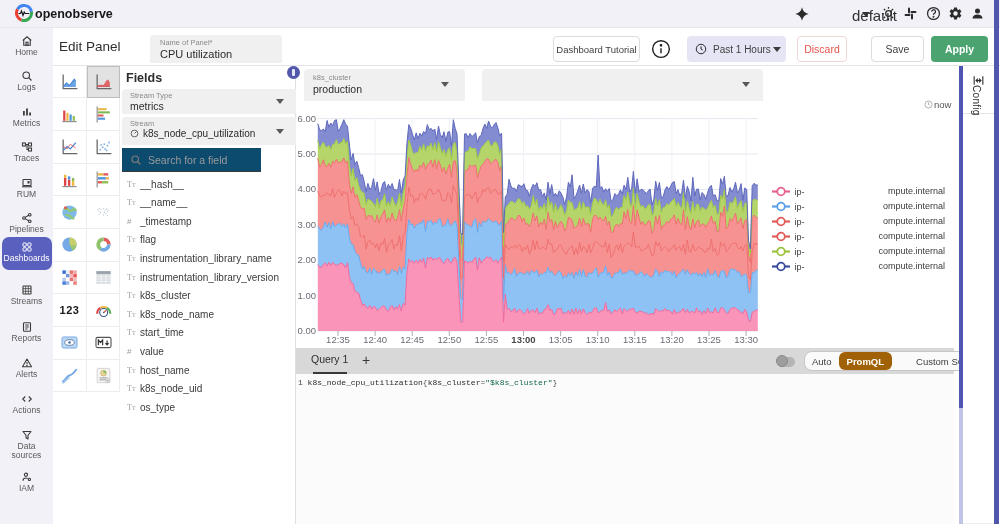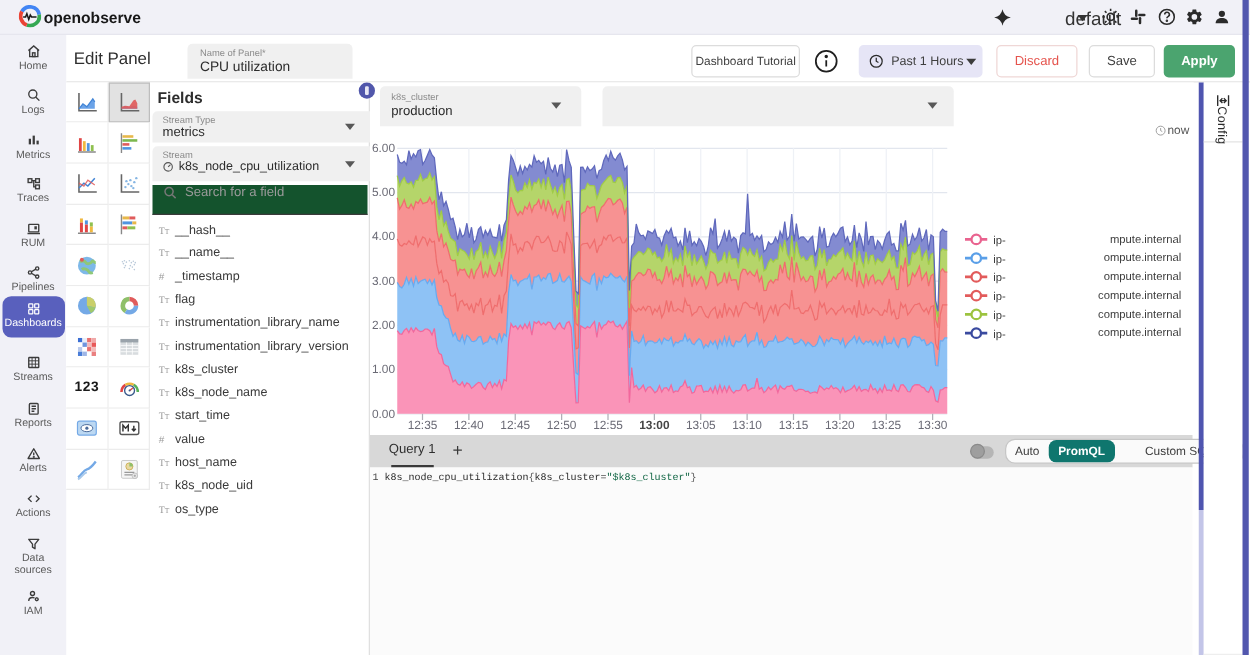--- a/index.html
+++ b/index.html
@@ -77,21 +77,21 @@
     <circle cx="12" cy="7.5" r="0.8" fill="#1f1f1f"></circle>
   </svg>
 <div class="btn" style="left:687px;width:99px;background:#e6e5f6;border:none;justify-content:flex-start;padding-left:8px">
 <svg width="12" height="12" viewBox="0 0 24 24" fill="none" stroke="#2b2b2b" stroke-width="2" style="margin-right:6px">
       <circle cx="12" cy="12" r="9.5"></circle>
       <path d="M12 6.5V12l3.5 2"></path>
     </svg>
 <span style="font-size:10px">Past 1 Hours</span>
   </div>
 <div class="caret" style="left:773px;top:47px;border-top-color:#3c3c3c"></div>
-<div class="btn" style="left:797px;width:65px;color:#e5544d;border-color:#efd7d6">Discard</div>
+<div class="btn" style="left:797px;width:50px;color:#e5544d;border-color:#efd7d6">Discard</div>
 <div class="btn" style="left:871px;width:53px">Save</div>
 <div class="btn" style="left:931px;width:57px;background:#4ba46f;border:none;color:#fff;font-weight:bold">Apply</div>
 <div class="abs" id="sidebar"></div>
 <div id="sbactive" style="position:absolute;left:2px;top:237px;width:50px;height:33px;background:#5960bd;border-radius:7px"></div>
 <div class="sbitem" style="top:34.5px">
     <svg width="12" height="12" viewBox="0 0 24 24" fill="none" stroke="#3c3c3c" stroke-width="2.2">
       <path d="M3.5 11 12 3.5 20.5 11"></path>
       <path d="M5.5 9.5V20.5H18.5V9.5"></path>
       <rect x="10" y="14.5" width="4" height="6"></rect>
     </svg>
@@ -394,21 +394,21 @@
 <div class="flabel" style="margin:2px 0 0 8px">Stream</div>
 <div style="display:flex;align-items:center;margin-left:8px">
 <svg width="9" height="9" viewBox="0 0 24 24" fill="none" stroke="#555" stroke-width="2.4" style="margin-right:4px">
         <circle cx="12" cy="12" r="9"></circle>
         <path d="M12 12 17 7"></path>
       </svg>
 <span class="fval" style="font-size:10px">k8s_node_cpu_utilization</span>
     </div>
   </div>
 <div class="caret" style="left:276px;top:129px"></div>
-<div class="abs" style="left:122px;top:148px;width:172px;height:24px;background:#14532d;border-bottom:1.5px solid #3a3a3a;display:flex;align-items:flex-start">
+<div class="abs" style="left:122px;top:148px;width:139px;height:24px;background:#0c4a6e;border-bottom:1.5px solid #3a3a3a;display:flex;align-items:center">
 <svg width="12" height="12" viewBox="0 0 24 24" fill="none" stroke="#777" stroke-width="2.4" style="margin:0 6px 0 8px">
       <circle cx="10.5" cy="10.5" r="6.5"></circle>
       <path d="M15.5 15.5 21 21"></path>
     </svg>
 <span style="font-size:10.5px;color:#9a9a9a">Search for a field</span>
   </div>
 <div class="frow" style="top:175.0px">
     <span class="ficon">T<span style="font-size:6px">T</span></span>
     <span>__hash__</span>
   </div>
@@ -577,21 +577,21 @@
     </svg>
 <span style="margin-left:2px">ip-</span><span style="float:right">compute.internal</span></div>
 <div class="abs" style="left:296px;top:348px;width:658px;height:26px;background:#d8d8d8"></div>
 <div class="abs" style="left:311px;top:353px;font-size:10.5px;color:#2e2e2e">Query 1</div>
 <div class="abs" style="left:313px;top:372px;width:34px;height:2px;background:#3a3a3a"></div>
 <div class="abs" style="left:362px;top:352px;font-size:14px;color:#3a3a3a">+</div>
 <div class="abs" style="left:777px;top:357px;width:18px;height:10px;border-radius:5px;background:#b5b5b5"></div>
 <div class="abs" style="left:776px;top:355px;width:12px;height:12px;border-radius:50%;background:#9e9e9e;border:1px solid #8a8a8a"></div>
 <div class="abs" style="left:804px;top:351px;height:20px;display:flex;border:1px solid #c6c6c6;border-radius:8px;background:#fafafa;overflow:hidden;align-items:stretch">
 <div style="padding:0 7px;display:flex;align-items:center;font-size:9.5px;color:#3c3c3c">Auto</div>
-<div style="padding:0 8px;display:flex;align-items:center;font-size:9.5px;color:#fff;background:#0f766e;border-radius:6px;font-weight:bold">PromQL</div>
+<div style="padding:0 8px;display:flex;align-items:center;font-size:9.5px;color:#fff;background:#a16207;border-radius:6px;font-weight:bold">PromQL</div>
 <div style="padding:0 24px;display:flex;align-items:center;font-size:9.5px;color:#3c3c3c">Custom SQL</div>
   </div>
 <div class="abs" style="left:296px;top:374px;width:658px;height:150px;background:#fbfbfb"></div>
 <div class="abs" style="left:298px;top:378px;font-family:'Liberation Mono',monospace;font-size:8px;color:#444">1&nbsp;<span style="color:#2b2b2b">k8s_node_cpu_utilization</span><span style="color:#555">{</span><span style="color:#2b2b2b">k8s_cluster</span><span style="color:#555">=</span><span style="color:#116644">"$k8s_cluster"</span><span style="color:#555">}</span></div>
 <div class="abs" style="left:959px;top:66px;width:3.5px;height:342px;background:#4f55b0"></div>
 <div class="abs" style="left:959px;top:408px;width:3.5px;height:116px;background:#c3c5e8"></div>
 <div class="abs" style="left:962.5px;top:66px;width:31.5px;height:458px;background:#fff;border-bottom:1px solid #eee"></div>
 <div class="abs" style="left:962.5px;top:113px;width:31.5px;height:1px;background:#e4e4e4"></div>
 <svg class="abs" style="left:972px;top:74px" width="13" height="13" viewBox="0 0 24 24" fill="none" stroke="#2b2b2b" stroke-width="2">
     <path d="M4 4v16M20 4v16M7.5 12h9M11 8.5 7.5 12l3.5 3.5M13 8.5l3.5 3.5-3.5 3.5"></path>

